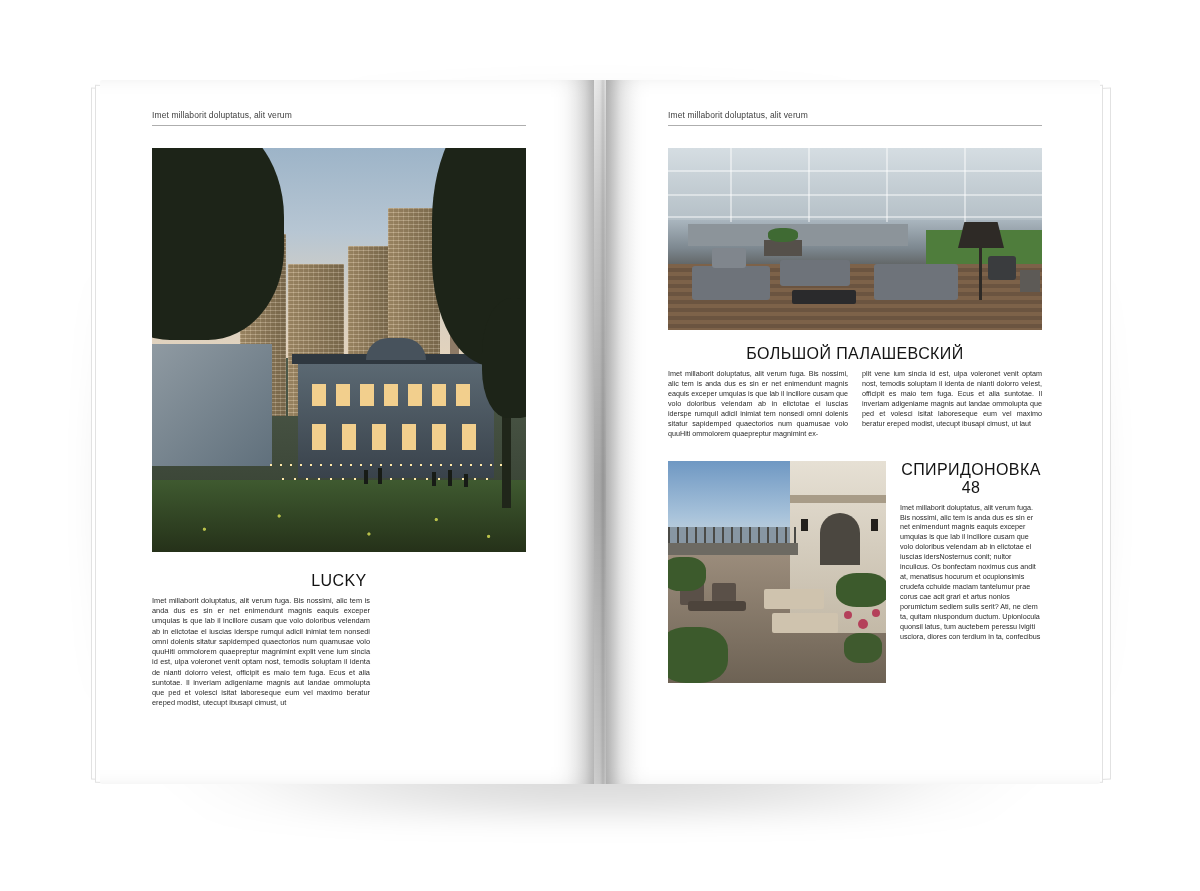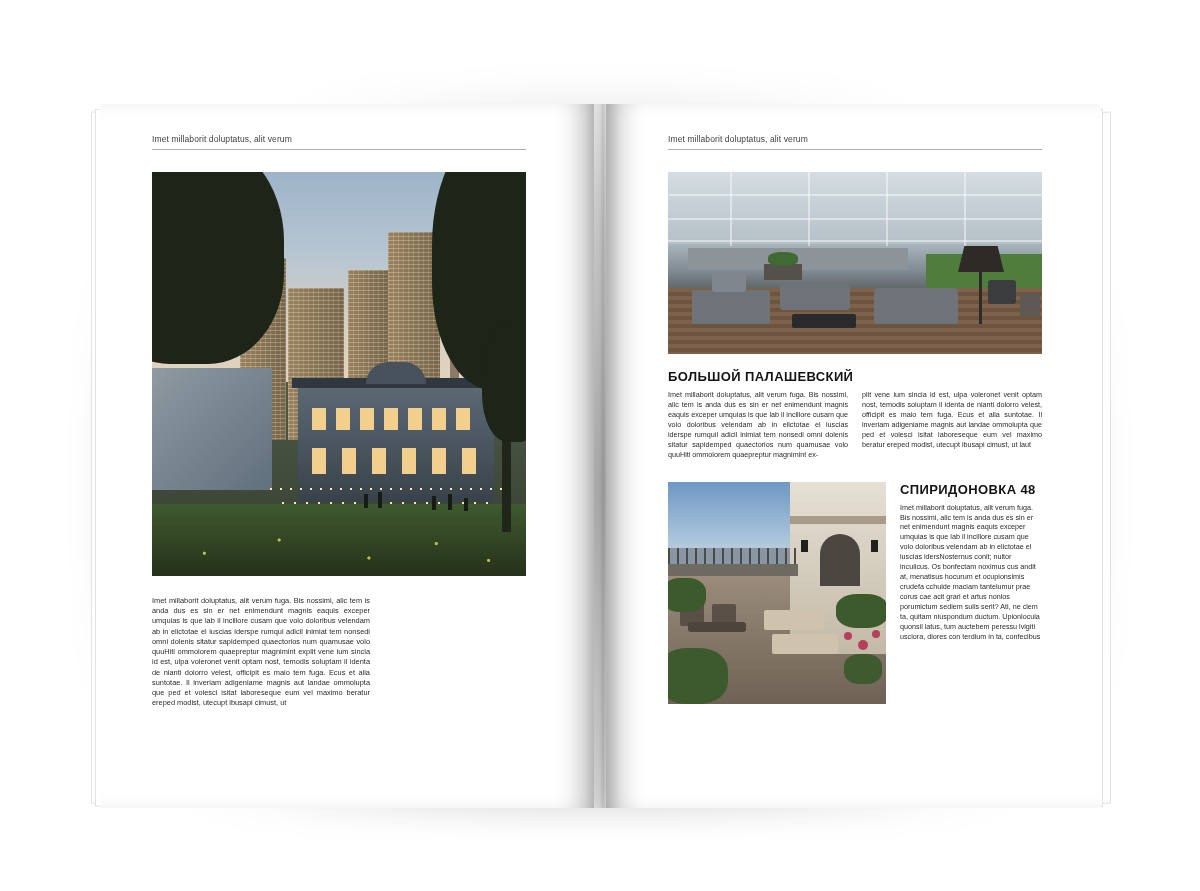--- a/index.html
+++ b/index.html
@@ -16,21 +16,21 @@
     position:absolute;
     left:88px; top:86px;
     width:1024px; height:730px;
     background:radial-gradient(ellipse at 50% 55%, rgba(0,0,0,0.30) 0%, rgba(0,0,0,0.16) 48%, rgba(0,0,0,0.02) 72%, rgba(0,0,0,0) 80%);
     filter:blur(14px);
     pointer-events:none;
   }
 
   #spread{
     position:absolute;
-    left:100px; top:104px;
+    left:100px; top:80px;
     width:1000px; height:706px;
   }
 
   
   .stack{
     position:absolute;
     background:#ffffff;
     border:1px solid #e2e2e2;
   }
 
@@ -87,25 +87,26 @@
     width:100%;
   }
 
   .photo{
     position:relative;
     background:#c8ccd0;
     overflow:hidden;
   }
 
   .heading{
-    font-size:13px;
-    font-weight:bold;
+    font-size:16px;
+    font-weight:normal;
     letter-spacing:0.4px;
     color:#131313;
     margin:0 0 6px 0;
+    text-align:center;
   }
 
   .body-text{
     font-size:7.4px;
     line-height:1.38;
     color:#2a2a2a;
     text-align:justify;
     margin:0;
     -webkit-hyphens:auto;
     hyphens:auto;
@@ -231,20 +232,21 @@
           <div style="position:absolute;left:296px;top:322px;width:4px;height:16px;background:#171b16;"></div>
           <div style="position:absolute;left:312px;top:326px;width:4px;height:13px;background:#171b16;"></div>
 
           <div class="tree" style="left:-58px;top:-36px;width:190px;height:228px;"></div>
           <div class="tree" style="left:280px;top:-50px;width:150px;height:268px;"></div>
           <div class="trunk" style="left:350px;top:170px;width:9px;height:190px;"></div>
           <div class="tree" style="left:330px;top:150px;width:64px;height:120px;"></div>
         </div>
 
         <div id="left-article">
+          <h2 class="heading">LUCKY</h2>
           <p class="body-text">Imet millaborit doluptatus, alit verum fuga. Bis nossimi, alic tem is anda dus es sin er net enimendunt magnis eaquis exceper umquias is que lab il incillore cusam que volo doloribus velendam ab in elictotae el iuscias iderspe rumqui adicil inimiat tem nonsedi omni dolenis sitatur sapidemped quaectorios num quamusae volo quuHiti ommolorem quaepreptur magnimint explit vene ium sincia id est, ulpa voleronet venit optam nost, temodis soluptam il identa de nianti dolorro velest, officipit es maio tem fuga. Ecus et alia suntotae. Il inveriam adigeniame magnis aut landae ommolupta que ped et volesci isitat laboreseque eum vel maximo beratur ereped modist, utecupt ibusapi cimust, ut</p>
         </div>
 
       </div>
     </div>
   </div>
 
   <div class="page right">
     <div class="content">
       <div class="inner">

